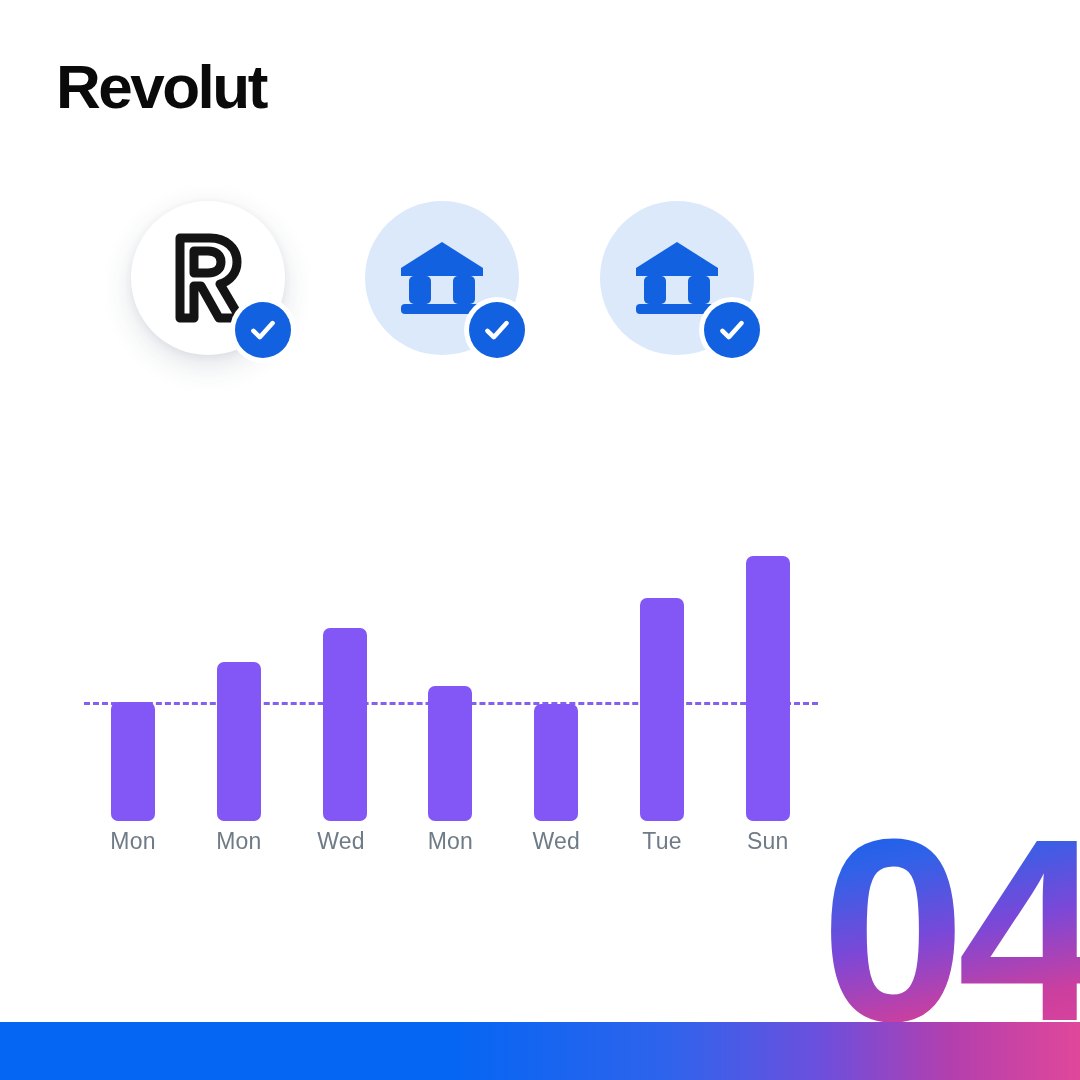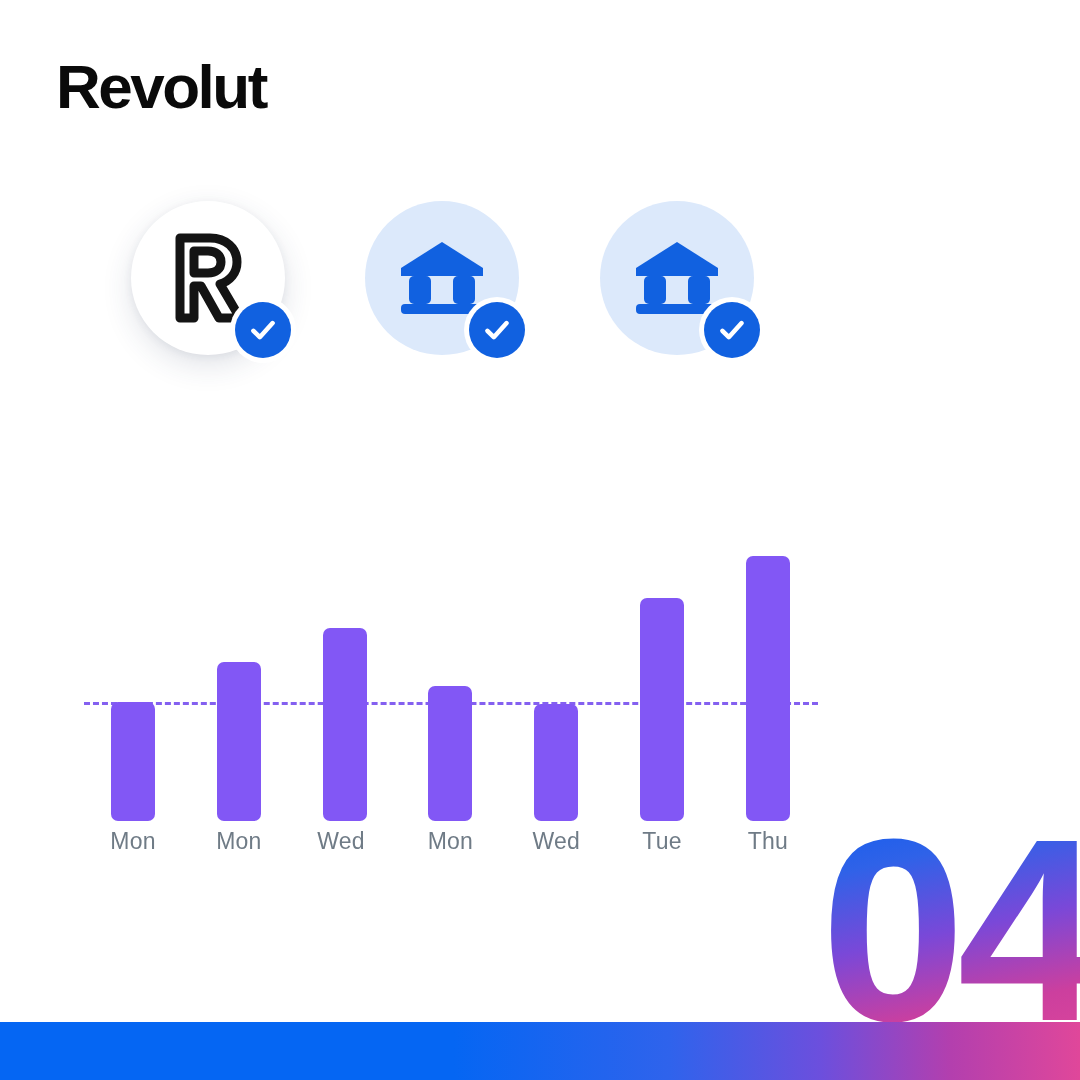--- a/index.html
+++ b/index.html
@@ -258,21 +258,21 @@
         <div class="bar" style="left: 661.8px; width: 44px; height: 265px; background: rgb(130, 87, 245);"></div>
       </div>
     <div id="xaxis">
 
     <div class="xlabel" style="left: -1px;">Mon</div>
         <div class="xlabel" style="left: 104.8px;">Mon</div>
         <div class="xlabel" style="left: 207px;">Wed</div>
         <div class="xlabel" style="left: 316.4px;">Mon</div>
         <div class="xlabel" style="left: 422.2px;">Wed</div>
         <div class="xlabel" style="left: 528px;">Tue</div>
-        <div class="xlabel" style="left: 633.8px;">Thu</div>
+        <div class="xlabel" style="left: 633.8px;">Sun</div>
       </div>
   </div>
 
   <div id="slide-number">04</div>
 
   <div id="bottom-strip"></div>
 
 </div>
 
 </body></html>

